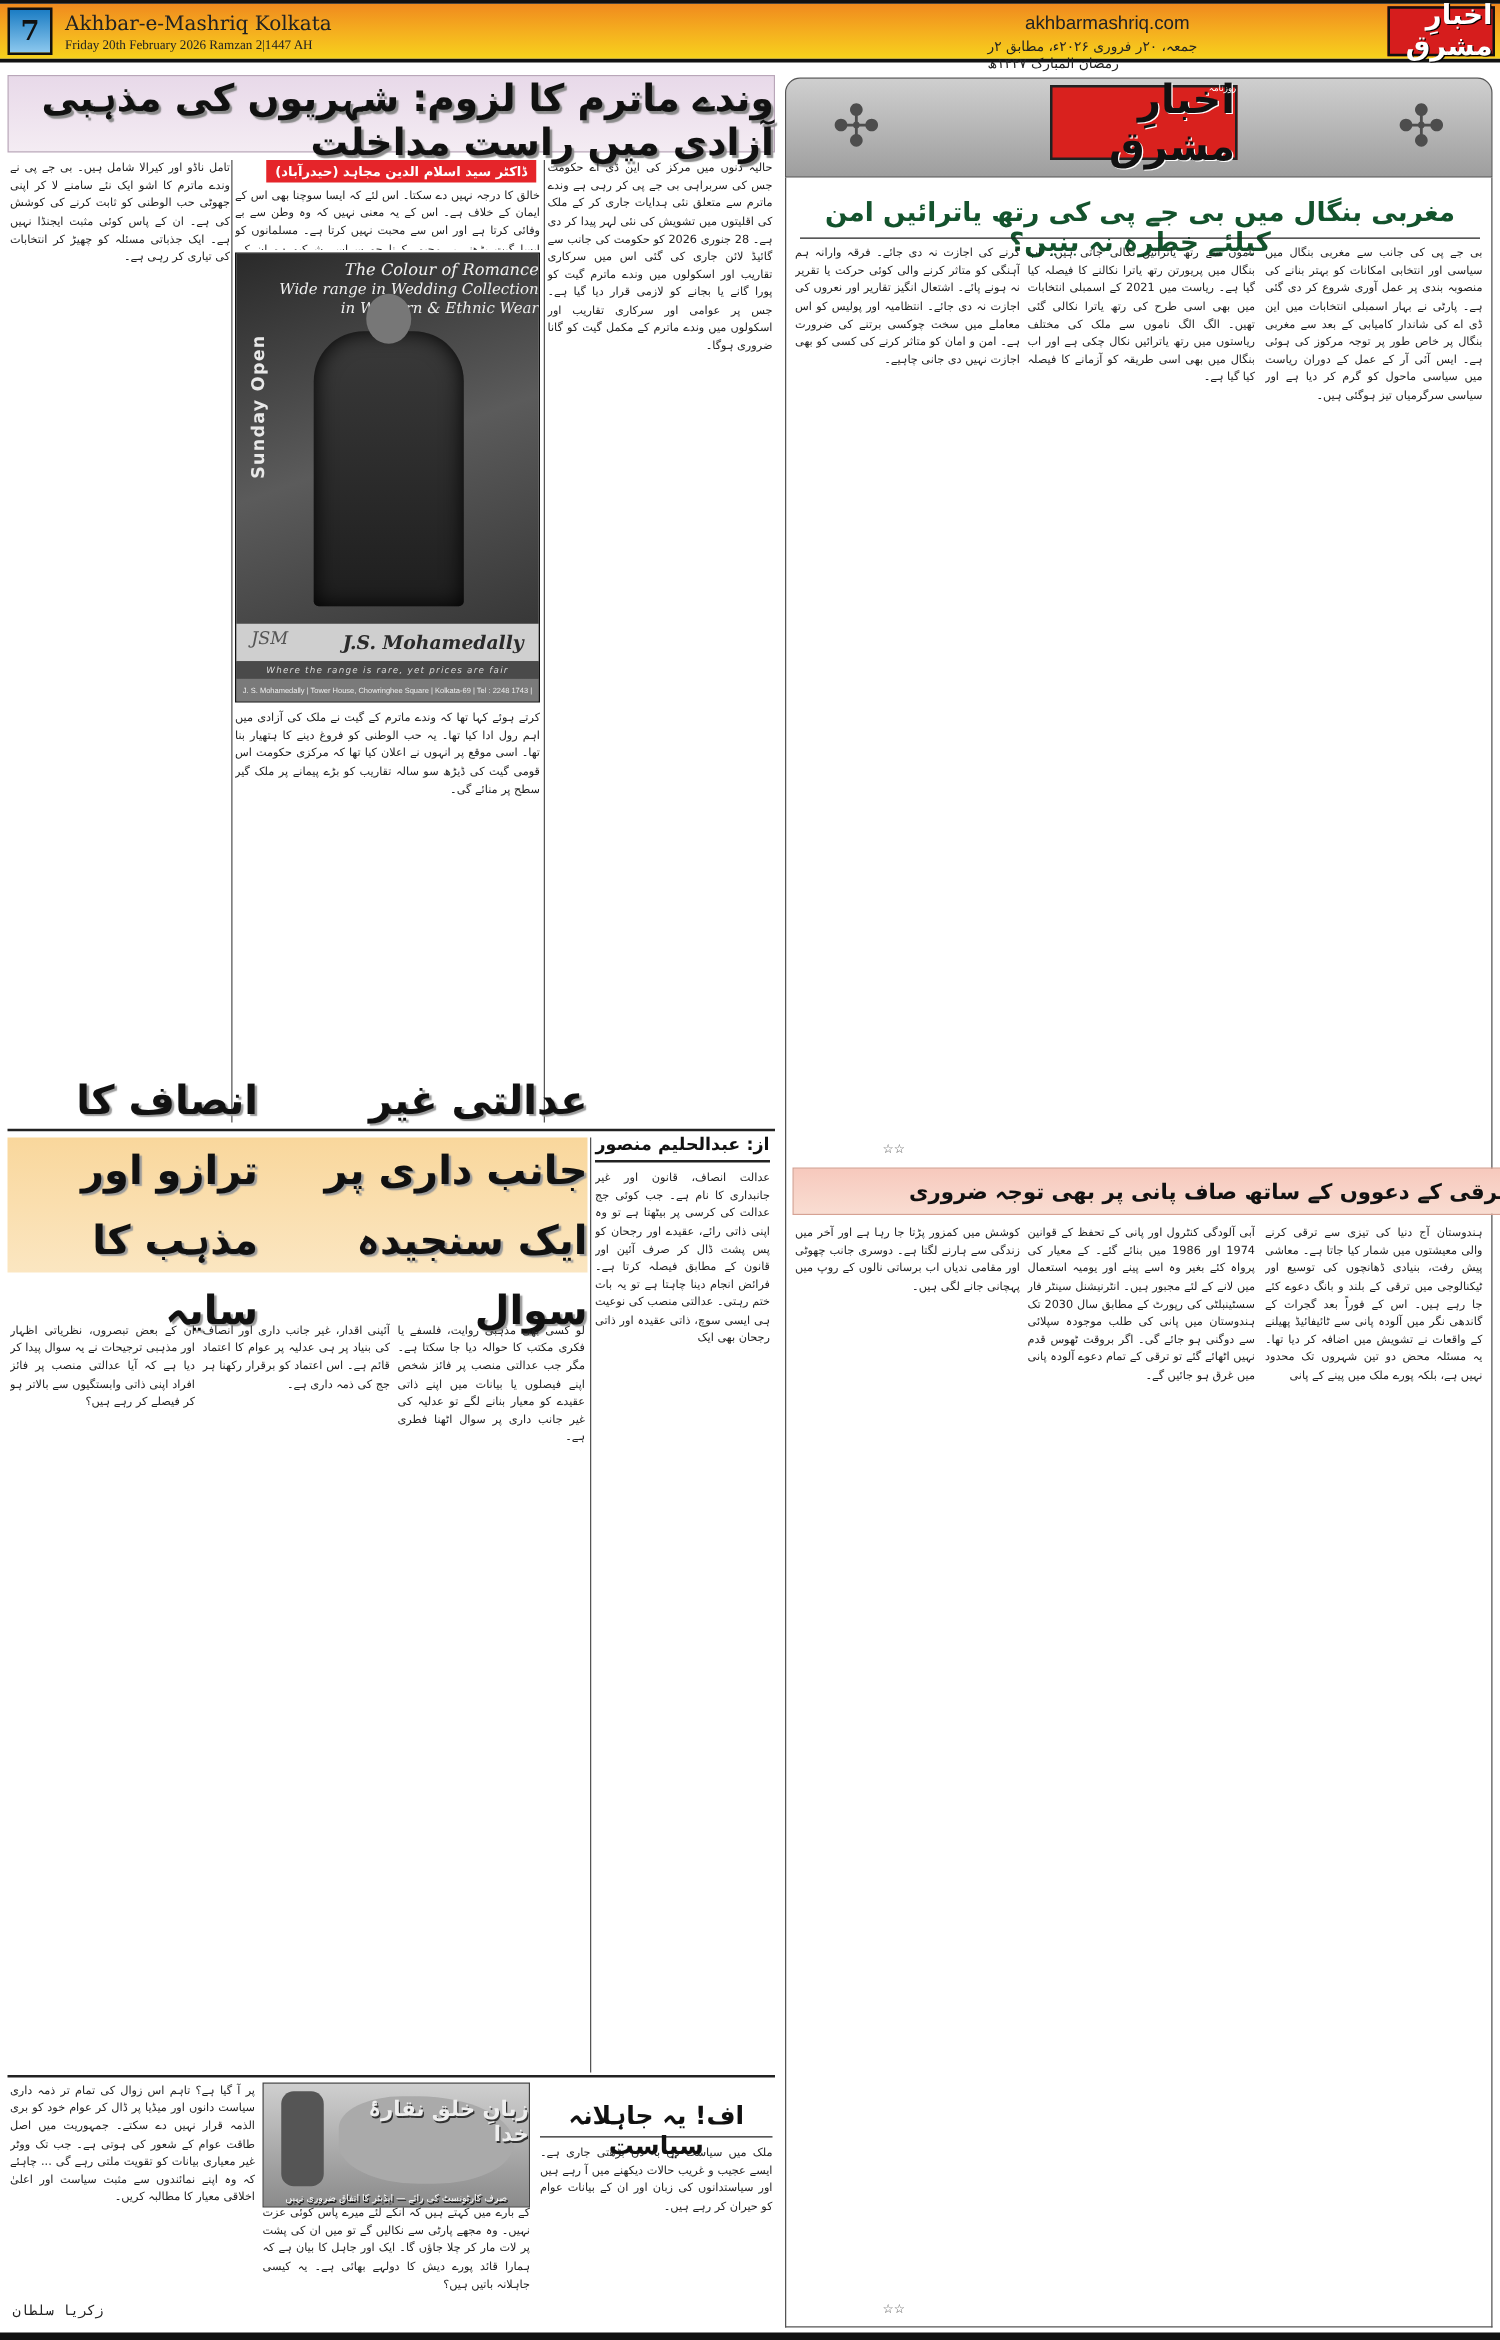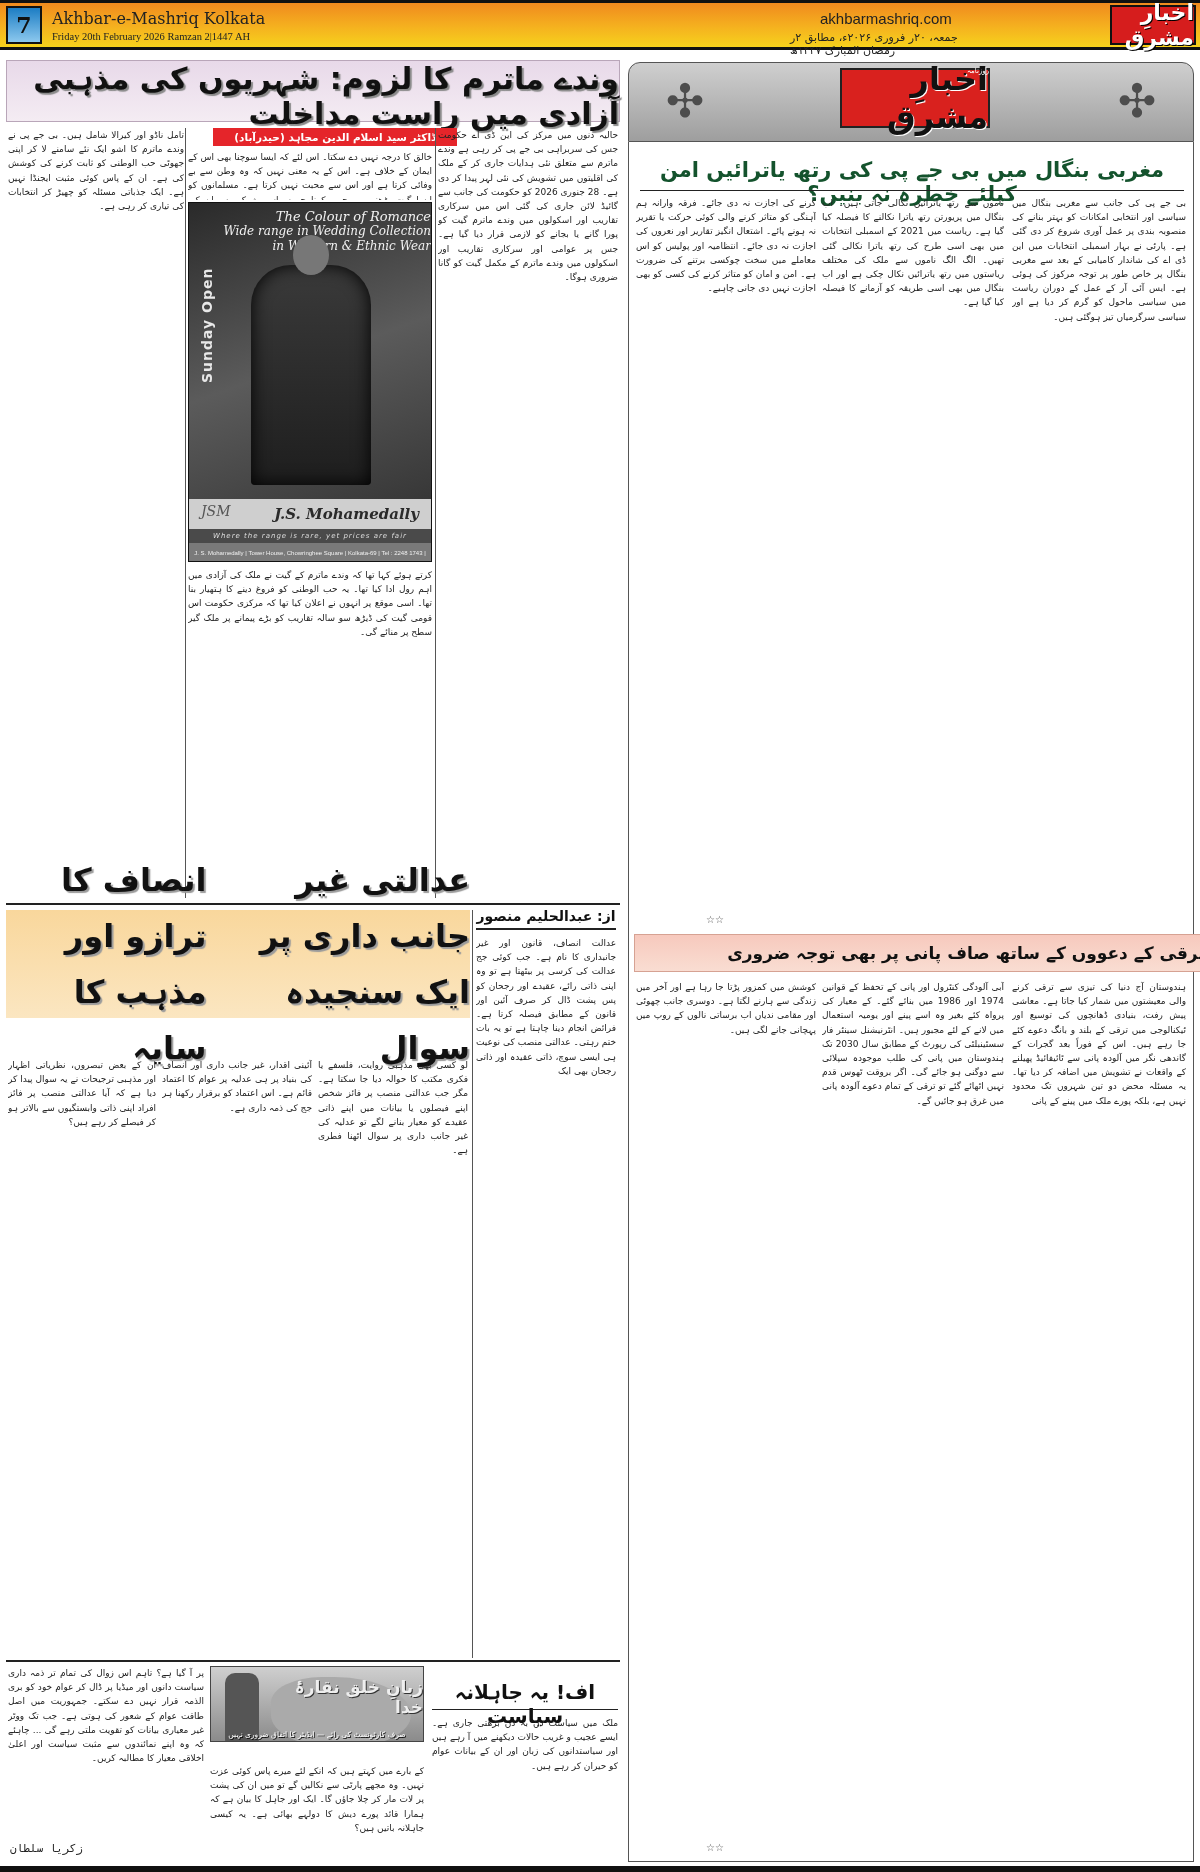--- a/index.html
+++ b/index.html
@@ -60,21 +60,21 @@
     border: 1px solid #b9a6b9;
     display: flex; align-items: flex-start; justify-content: center;
   }
   .hl1 span {
     direction: rtl; font-size: 30px; font-weight: bold; color: #111;
     text-shadow: 2px 2px 1px #8a8a8a;
   }
 
   
   .author-ribbon {
-    position: absolute; left: 213px; top: 128px; width: 244px; height: 18px;
+    position: absolute; left: 213px; top: 128px; width: 216px; height: 18px;
     background: #e5252a; color: #fff; font-size: 10.5px; direction: rtl;
     display: flex; align-items: center; justify-content: center; font-weight: bold;
   }
 
   
   .ad {
     position: absolute; left: 188px; top: 202px; width: 244px; height: 360px;
     background: linear-gradient(160deg,#2a2a2a 0%, #5b5b5b 45%, #2b2b2b 100%);
     border: 1px solid #111; overflow: hidden;
   }
@@ -156,21 +156,21 @@
   
   .hl3 {
     position: absolute; left: 634px; top: 934px; width: 664px; height: 38px;
     background: linear-gradient(180deg,#f7c9bd 0%, #f9ddd2 100%);
     border: 1px solid #d6a293; direction: rtl; font-size: 17px; font-weight: bold; color: #111;
     display: flex; align-items: center; justify-content: center;
   }
 
   
   .cartoon {
-    position: absolute; left: 210px; top: 1666px; width: 214px; height: 76px;
+    position: absolute; left: 210px; top: 1666px; width: 214px; height: 100px;
     background: linear-gradient(180deg,#cfcfcf 0%, #8b8b8b 100%);
     border: 1px solid #444; overflow: hidden;
   }
   .cartoon-map { position: absolute; left: 60px; top: 10px; width: 140px; height: 70px; background: #aaa; border-radius: 40% 60% 50% 50%; }
   .cartoon-char { position: absolute; left: 14px; top: 6px; width: 34px; height: 76px; background: #555; border-radius: 10px; }
   .cartoon-title { position: absolute; left: 80px; top: 10px; direction: rtl; font-size: 17px; font-weight: bold; color: #eee; text-shadow: 1px 1px 0 #333; }
   .cartoon-caption { position: absolute; left: 0; bottom: 2px; width: 100%; direction: rtl; font-size: 7.5px; color: #fff; text-align: center; text-shadow: 1px 1px 0 #000; }
 
   .hl4 {
     position: absolute; left: 432px; top: 1680px; width: 186px; height: 30px; direction: rtl;

